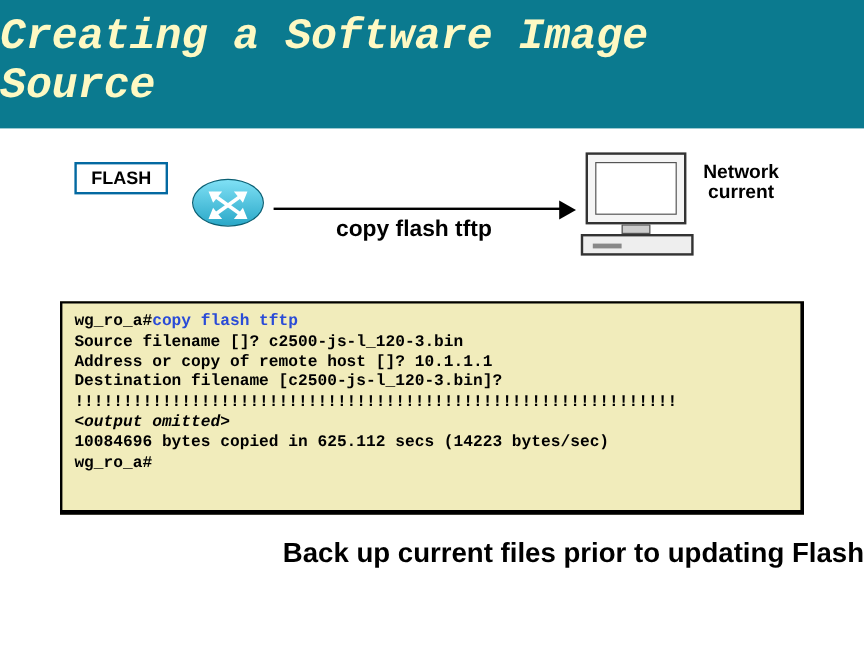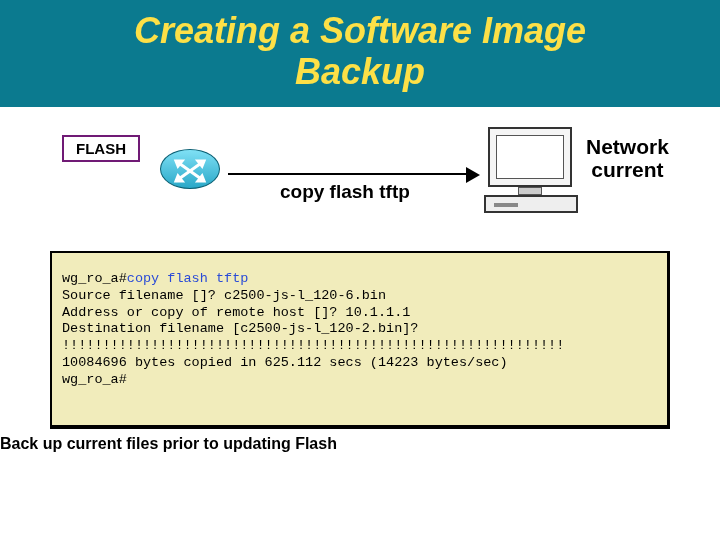--- a/index.html
+++ b/index.html
@@ -5,43 +5,42 @@
   * { box-sizing: border-box; margin: 0; padding: 0; }
   body {
     width: 720px;
     height: 540px;
     background: #fff;
     font-family: Arial, Helvetica, sans-serif;
     position: relative;
   }
   .title-bar {
     background: #0b7a8f;
-    color: #fde047;
-    text-align: center;
+    color: #fef9c3;
     padding: 10px 0 14px 0;
-    font-family: Liberation Sans, sans-serif;
+    font-family: Liberation Mono, monospace;
   }
   .title-bar .title {
     font-size: 36px;
     font-weight: bold;
     font-style: italic;
     line-height: 1.15;
   }
   .diagram-area {
     position: relative;
     width: 100%;
     height: 120px;
     margin-top: 18px;
   }
   .flash-label {
     position: absolute;
     left: 62px;
     top: 10px;
     background: #fff;
-    border: 2px solid #701a75;
+    border: 2px solid #0369a1;
     padding: 3px 12px;
     font-size: 15px;
     font-weight: bold;
     font-family: Arial, Helvetica, sans-serif;
     z-index: 3;
   }
   .router {
     position: absolute;
     left: 150px;
     top: 16px;
@@ -129,54 +128,54 @@
     content: "";
     position: absolute;
     left: 8px; top: 6px;
     width: 24px; height: 4px;
     background: #888;
   }
   .net-label {
     position: absolute;
     left: 586px;
     top: 10px;
-    font-size: 21px;
+    font-size: 16px;
     font-weight: bold;
     text-align: center;
     line-height: 1.1;
   }
   .terminal {
     margin: 6px 50px 0 50px;
     background: #f1ecbb;
     border: 2px solid #000;
     border-bottom-width: 4px;
     border-right-width: 3px;
-    padding: 18px 10px 10px 10px;
+    padding: 8px 10px 10px 10px;
     font-family: "Courier New", monospace;
     font-size: 13.5px;
-    font-weight: normal;
+    font-weight: bold;
     line-height: 1.25;
     min-height: 178px;
   }
   .terminal .cmd-hl { color: #2a4bd7; }
   .terminal .omitted { font-style: italic; }
   .footer-note {
-    margin-top: 6px;
-    text-align: left;
-    font-size: 16px;
+    margin-top: 18px;
+    text-align: right;
+    font-size: 23px;
     font-weight: bold;
   }
 </style>
 </head>
 <body>
 
 <div class="title-bar">
   <div class="title">
     <span>Creating a Software Image</span><br>
-    <span>Backup</span>
+    <span>Source</span>
   </div>
 </div>
 
 <div class="diagram-area">
   <div class="flash-label">FLASH</div>
 
   <div class="router">
     <div class="router-body"></div>
     <div class="router-arrows">
       <svg viewBox="0 0 36 28">
@@ -205,21 +204,22 @@
   <div class="net-label">
     <span>Network</span><br>
     <span>current</span>
   </div>
 </div>
 
 <div class="terminal">
   <div>
     <span>wg_ro_a#</span><span class="cmd-hl">copy flash tftp</span>
   </div>
-  <div>Source filename []? c2500-js-l_120-6.bin</div>
+  <div>Source filename []? c2500-js-l_120-3.bin</div>
   <div>Address or copy of remote host []? 10.1.1.1</div>
-  <div>Destination filename [c2500-js-l_120-2.bin]?</div>
+  <div>Destination filename [c2500-js-l_120-3.bin]?</div>
   <div>!!!!!!!!!!!!!!!!!!!!!!!!!!!!!!!!!!!!!!!!!!!!!!!!!!!!!!!!!!!!!!</div>
+  <div class="omitted">&lt;output omitted&gt;</div>
   <div>10084696 bytes copied in 625.112 secs (14223 bytes/sec)</div>
   <div>wg_ro_a#</div>
 </div>
 
 <div class="footer-note">Back up current files prior to updating Flash</div>
 
 </body></html>

